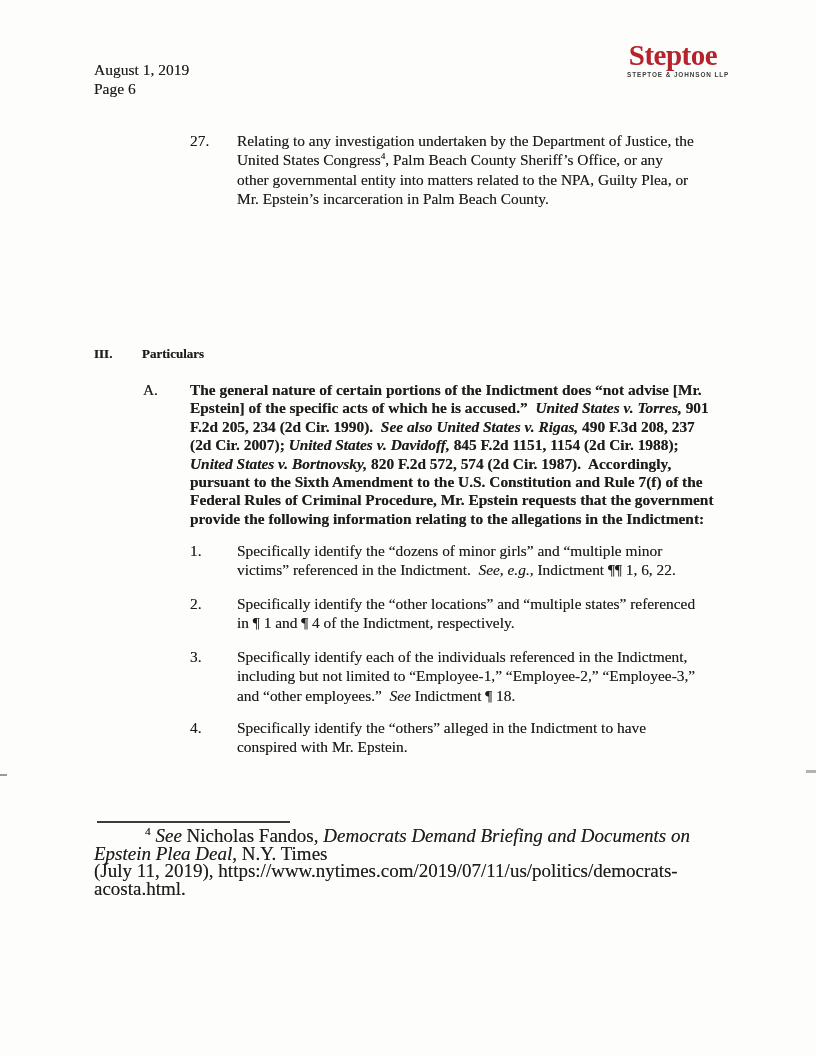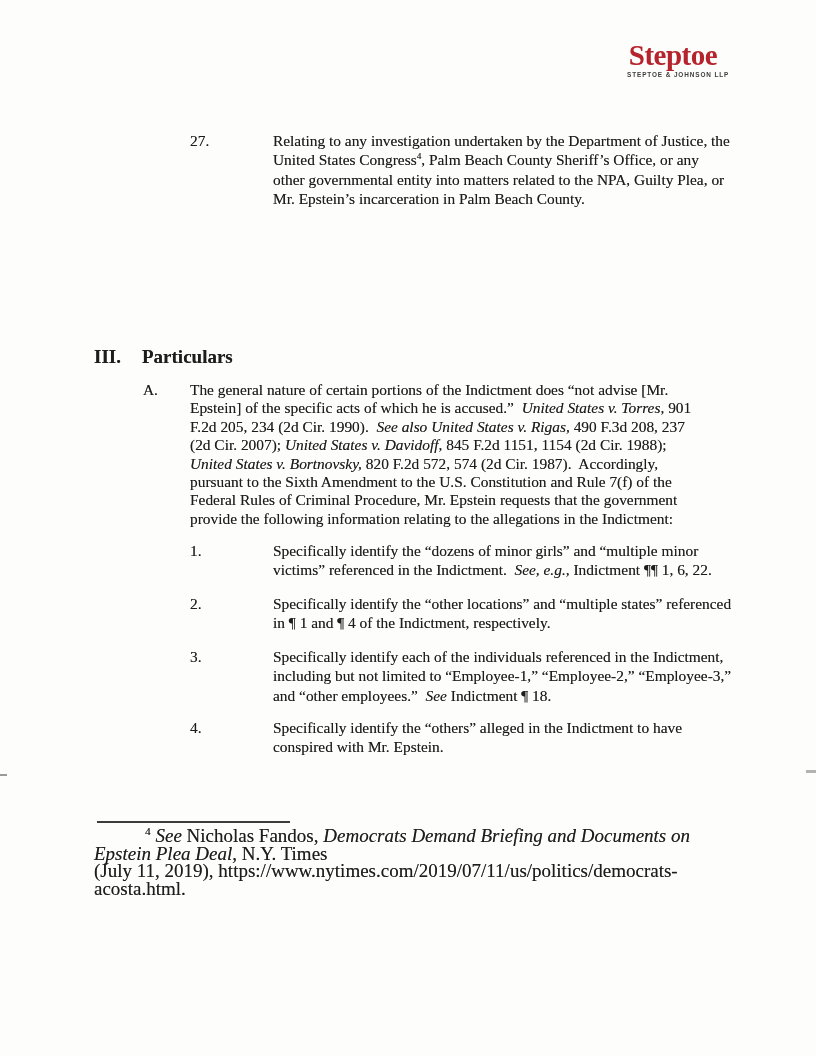--- a/index.html
+++ b/index.html
@@ -10,45 +10,49 @@
     color:#1d1d1d;
     text-shadow:0 0 0.4px rgba(20,20,20,.55);
   }
   .header { position:absolute; left:94px; top:61px; font-size:15.5px; line-height:18.5px; }
   .logo { position:absolute; left:627px; top:40px; width:92px; text-align:center; text-shadow:none; }
   .logo-word { font-size:29px; line-height:30px; font-weight:bold; letter-spacing:-0.5px; }
   .logo-sub { margin-top:1px; font-family:"Liberation Sans", sans-serif; font-size:6.4px; font-weight:bold; letter-spacing:0.9px; color:#3d3d3d; white-space:nowrap; }
 
   .req { position:absolute; left:190px; display:flex; font-size:15.4px; line-height:19.4px; }
   .req .num { width:47px; flex:none; }
-  .req .body { width:500px;margin-left:36px; }
+  .req .body { width:500px; }
 
-  .sec { position:absolute; left:94px; top:346px; font-size:19px; font-weight:bold; }
+  .sec { position:absolute; left:94px; top:346px; font-size:13px; font-weight:bold; }
   .sec .sec-num { display:inline-block; width:48px; }
 
   .para-a { position:absolute; left:143px; display:flex; font-size:15.4px; line-height:18.4px; }
   .para-a .num { width:47px; flex:none; }
-  .para-a .body { width:540px; }
+  .para-a .body { width:540px;font-weight:bold; }
 
   .runs { white-space:pre-wrap; }
   .it { font-style:italic; }
   sup { font-size:0.6em; vertical-align:super; line-height:0; }
 
   .fn-sep { position:absolute; left:97px; top:821px; width:193px; height:2px; background:#3c3c3c; }
   .fn { position:absolute; left:94px; width:625px; font-size:19px; line-height:17.6px; text-indent:51px; }
 
   .artifact { position:absolute; background:#9a9a9a; }
   .artifact-left  { left:0px;  top:774px; width:7px;  height:2px; }
   .artifact-right { left:806px; top:770px; width:10px; height:3px; background:#b3b3b3; }
 </style>
 </head>
 <body>
 
 <div class="page">
 
+  <div class="header">
+    <div>August 1, 2019</div>
+    <div>Page 6</div>
+  </div>
 
   <div class="logo">
     <div class="logo-word" style="color: rgb(181, 35, 44);">Steptoe</div>
     <div class="logo-sub">STEPTOE &amp; JOHNSON LLP</div>
   </div>
 
   <div class="req" style="top:131px">
     <span class="num">27.</span>
     <div class="body runs"><span>Relating to any investigation undertaken by the Department of Justice, the
 United States Congress</span><sup>4</sup><span>, Palm Beach County Sheriff’s Office, or any

